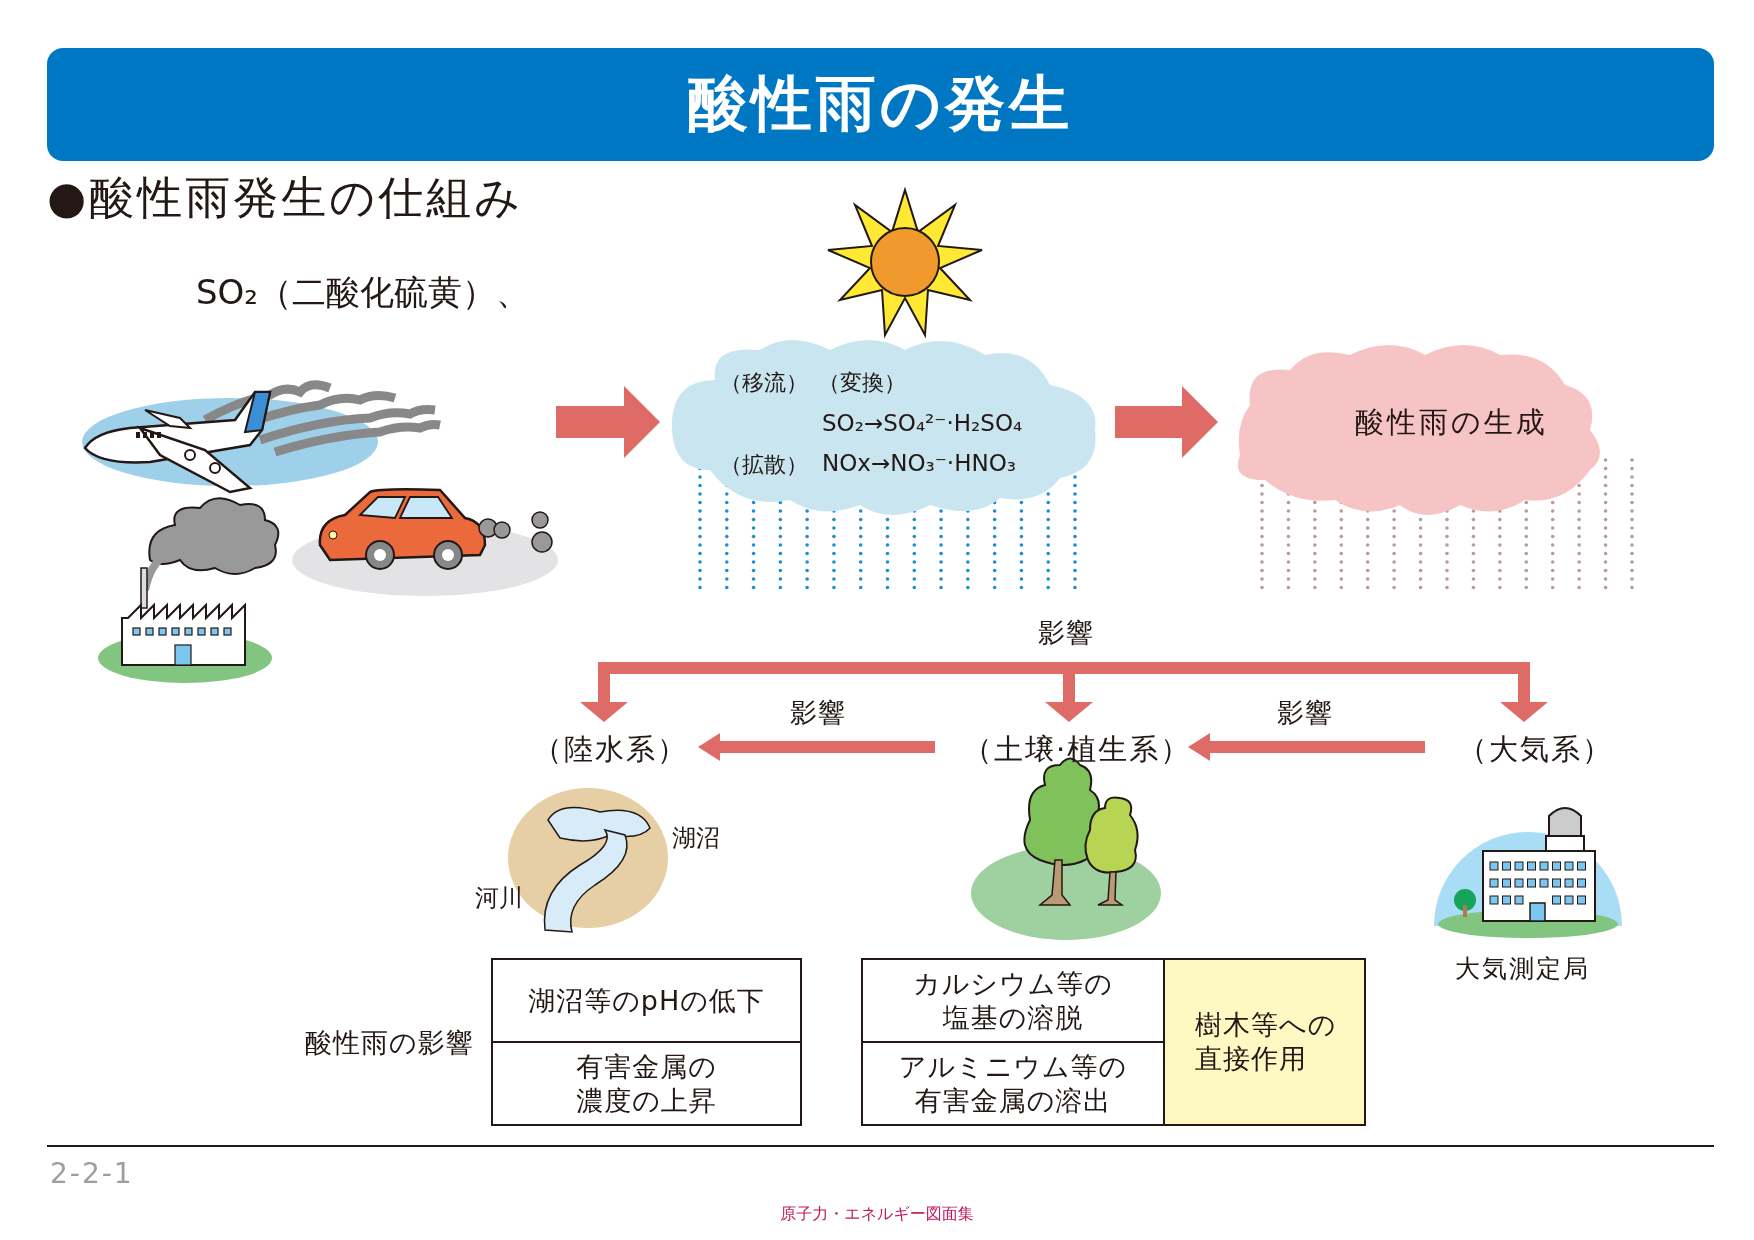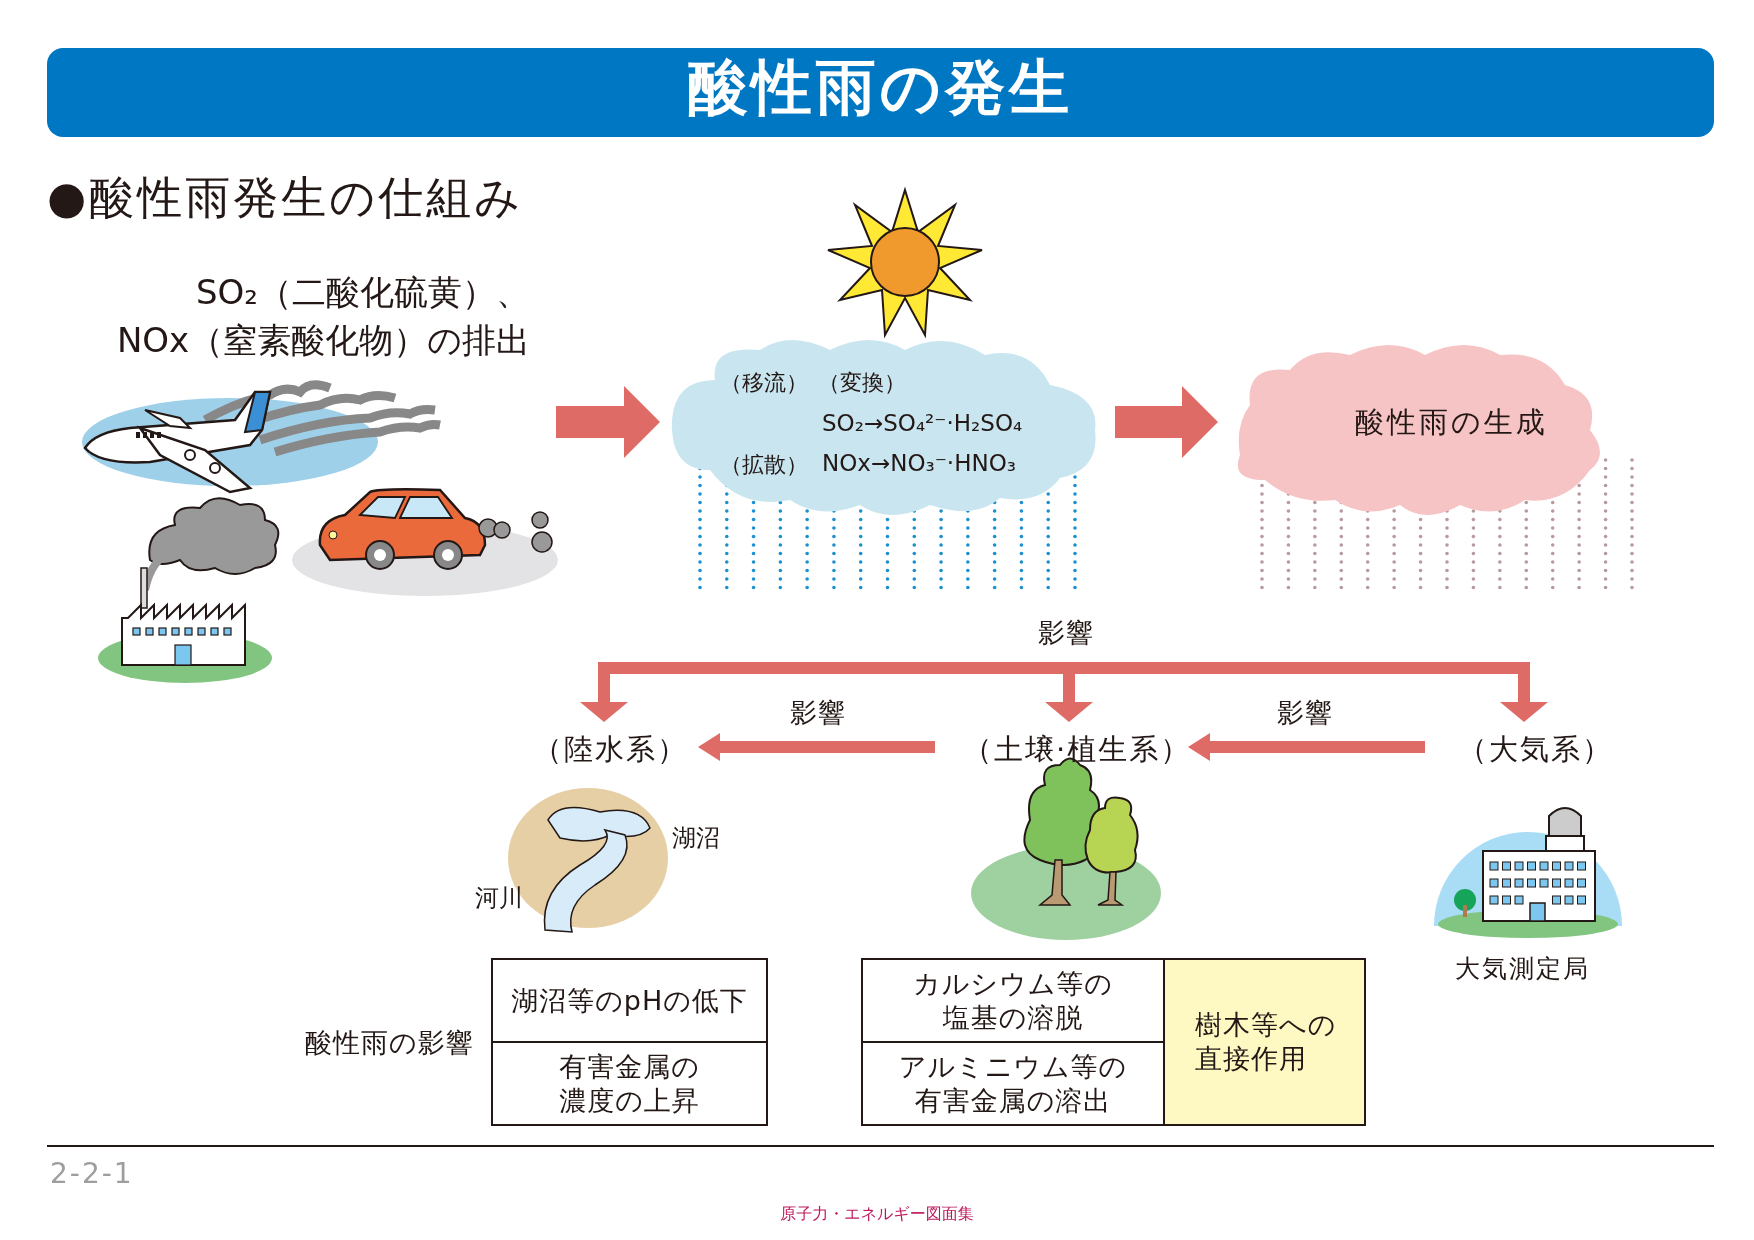--- a/index.html
+++ b/index.html
@@ -1,18 +1,18 @@
 <!DOCTYPE html>
 <html><head>
 <meta charset="utf-8">
 <style>
   html,body{margin:0;padding:0;background:#fff;}
   body{width:1754px;height:1240px;position:relative;overflow:hidden;font-family:"DejaVu Sans",sans-serif;color:#231815;}
   .abs{position:absolute;}
-  #title-bar{left:47px;top:48px;width:1667px;height:89px;background:#0077c2;border-radius:16px;display:flex;justify-content:center;}
+  #title-bar{left:47px;top:48px;width:1667px;height:113px;background:#0077c2;border-radius:16px;display:flex;align-items:center;justify-content:center;}
   #title-bar span{color:#fff;font-size:60px;font-weight:bold;letter-spacing:4px;}
   #section-heading{left:47px;top:168px;font-size:45px;letter-spacing:3px;}
   #emission-title{left:70px;top:268px;width:460px;text-align:right;font-size:34px;line-height:48px;font-weight:500;}
   .cloud-text{font-size:22px;}
   .lbl{font-size:27px;letter-spacing:1px;}
   .sys{font-size:29px;letter-spacing:2px;}
   table.fx{border-collapse:collapse;position:absolute;}
   table.fx td{border:2px solid #231815;text-align:center;font-size:27px;line-height:34px;letter-spacing:1px;padding:0;}
   #footer-rule{left:47px;top:1145px;width:1667px;height:2px;background:#231815;}
   #page-num{left:50px;top:1157px;font-size:28px;color:#9e9e9e;letter-spacing:2px;}
@@ -22,21 +22,20 @@
 <body>
 
 <div id="title-bar" class="abs">
   <span>酸性雨の発生</span>
 </div>
 
 <div id="section-heading" class="abs">●酸性雨発生の仕組み</div>
 
 <div id="emission-title" class="abs">
   <div>SO₂（二酸化硫黄）、</div>
-  <div>NOx（窒素酸化物）の排出</div>
 </div>
 
 <svg class="abs" style="left:0;top:0" width="1754" height="1240">
 
   <g>
     <ellipse cx="230" cy="442" rx="148" ry="44" fill="#9fd0ea"></ellipse>
     <path d="M205 420 Q240 400 270 395 Q285 385 300 392 Q310 380 330 388" stroke="#888" stroke-width="9" fill="none"></path>
     <path d="M230 430 Q280 410 320 405 Q340 395 360 400 Q375 392 395 398" stroke="#888" stroke-width="9" fill="none"></path>
     <path d="M260 440 Q320 420 370 418 Q390 410 410 414 Q420 408 435 410" stroke="#888" stroke-width="9" fill="none"></path>
     <path d="M275 452 Q330 435 380 432 Q400 425 420 428 Q430 423 440 425" stroke="#888" stroke-width="9" fill="none"></path>
@@ -664,21 +663,21 @@
 <div class="abs sys" style="left:533px;top:730px">（陸水系）</div>
 <div class="abs sys" style="left:963px;top:730px">（土壌·植生系）</div>
 <div class="abs sys" style="left:1458px;top:730px">（大気系）</div>
 
 <div class="abs" style="left:672px;top:822px;font-size:24px">湖沼</div>
 <div class="abs" style="left:475px;top:882px;font-size:24px">河川</div>
 <div class="abs" style="left:1455px;top:952px;font-size:25px;letter-spacing:2px">大気測定局</div>
 
 <div class="abs lbl" style="left:305px;top:1025px">酸性雨の影響</div>
 
-<table class="fx" style="left:491px;top:958px;width:277px;height:166px">
+<table class="fx" style="left:491px;top:958px;width:311px;height:166px">
   <tbody>
       <tr style="height:83px">
         <td style="white-space:pre-line">湖沼等のpHの低下</td>
       </tr>
   <tr style="height:83px">
         <td style="white-space:pre-line">有害金属の
 濃度の上昇</td>
       </tr>
 </tbody>
   </table>

